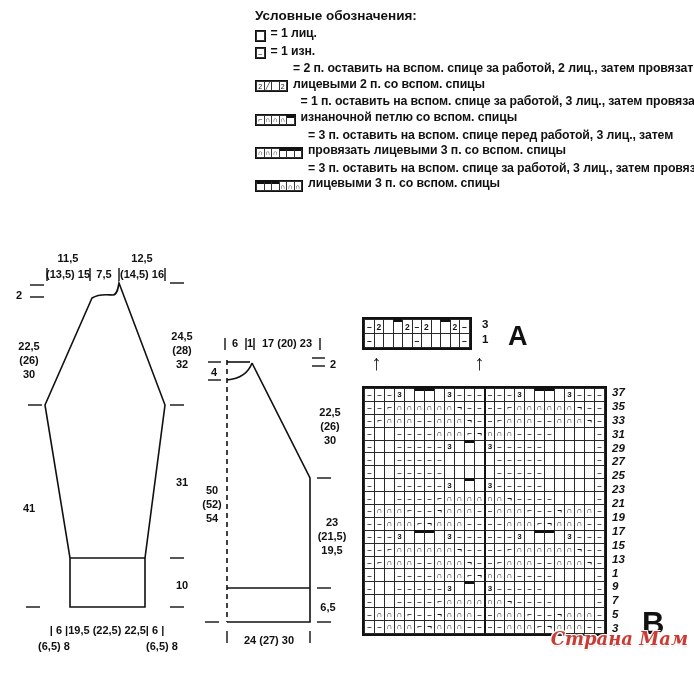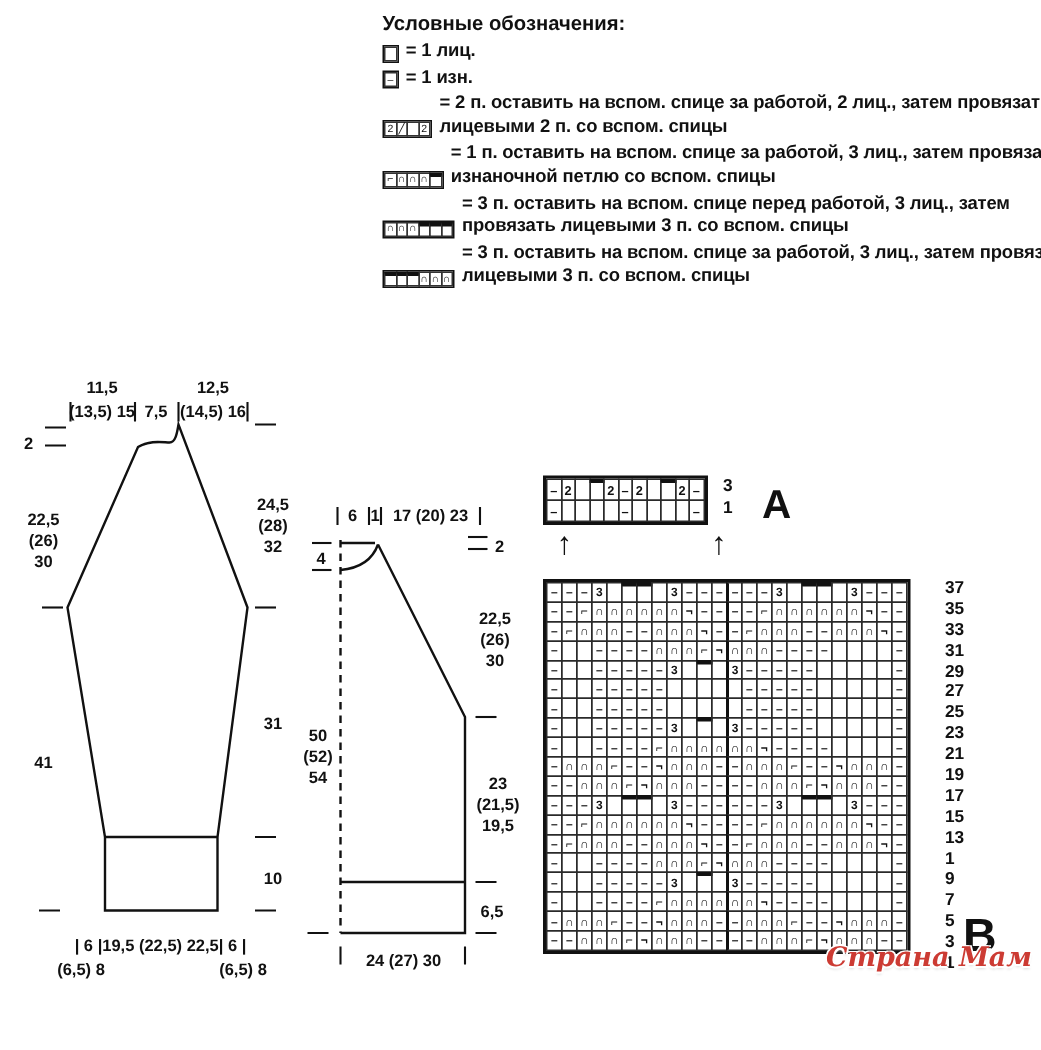--- a/index.html
+++ b/index.html
@@ -30,21 +30,21 @@
 
   #chart-a-grid .gcell{width:10.5px;height:15px;font-size:8.5px;}
   #chart-b-grid .gcell{width:11px;height:13.9px;font-size:8px;}
 
   .chart-letter{position:absolute;font-weight:bold;color:#111;}
   #letter-a{left:508px;top:321px;font-size:27px;}
   #letter-b{left:642px;top:606px;font-size:31px;}
 
   #chart-a-rowlabels{position:absolute;left:482px;top:317px;font-size:11.5px;font-weight:bold;}
   #chart-a-rowlabels div{height:15px;line-height:15px;}
-  #chart-b-rowlabels{position:absolute;left:630px;top:386px;font-size:11.5px;font-weight:bold;}
+  #chart-b-rowlabels{position:absolute;left:612px;top:386px;font-size:11.5px;font-weight:bold;font-style:italic;}
   #chart-b-rowlabels div{height:13.9px;line-height:13.9px;}
 
   .repeat-arrow{position:absolute;top:351px;font-size:21px;font-weight:bold;color:#111;}
   #arrow-1{left:371px;}
   #arrow-2{left:474px;}
 
   
   svg text{font-family:"Liberation Sans",sans-serif;font-weight:bold;font-size:11px;fill:#111;}
   svg .ln{stroke:#111;stroke-width:1.6;fill:none;}
   svg .tick{stroke:#111;stroke-width:1.4;}

